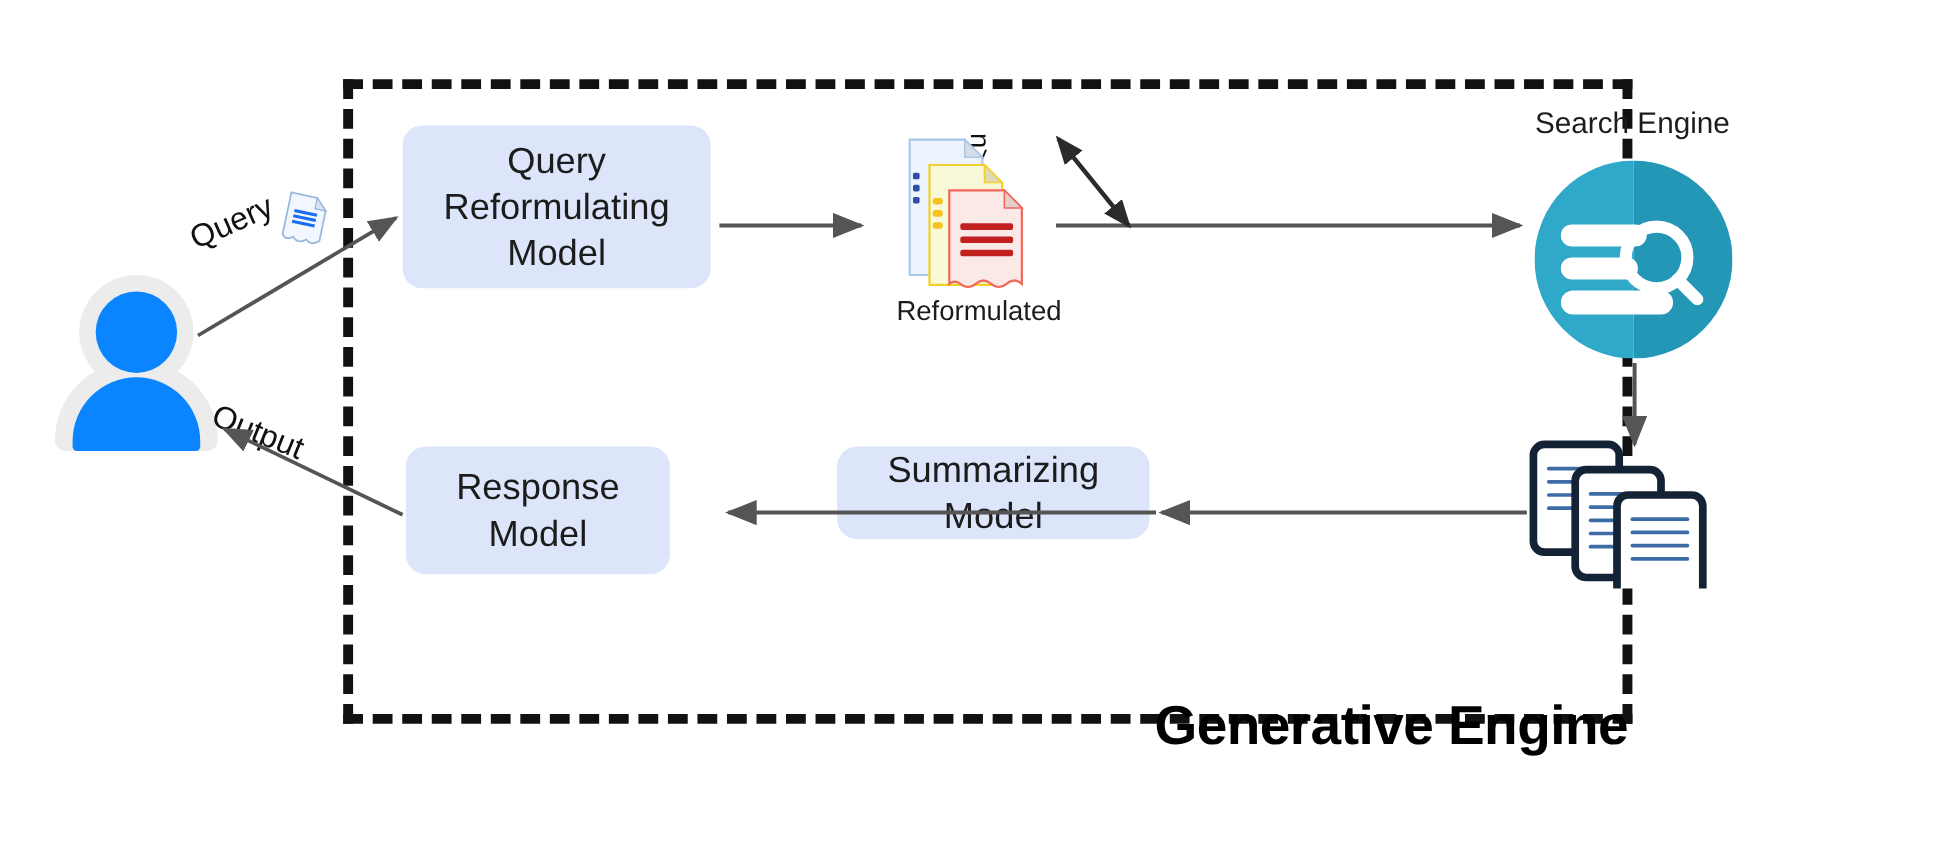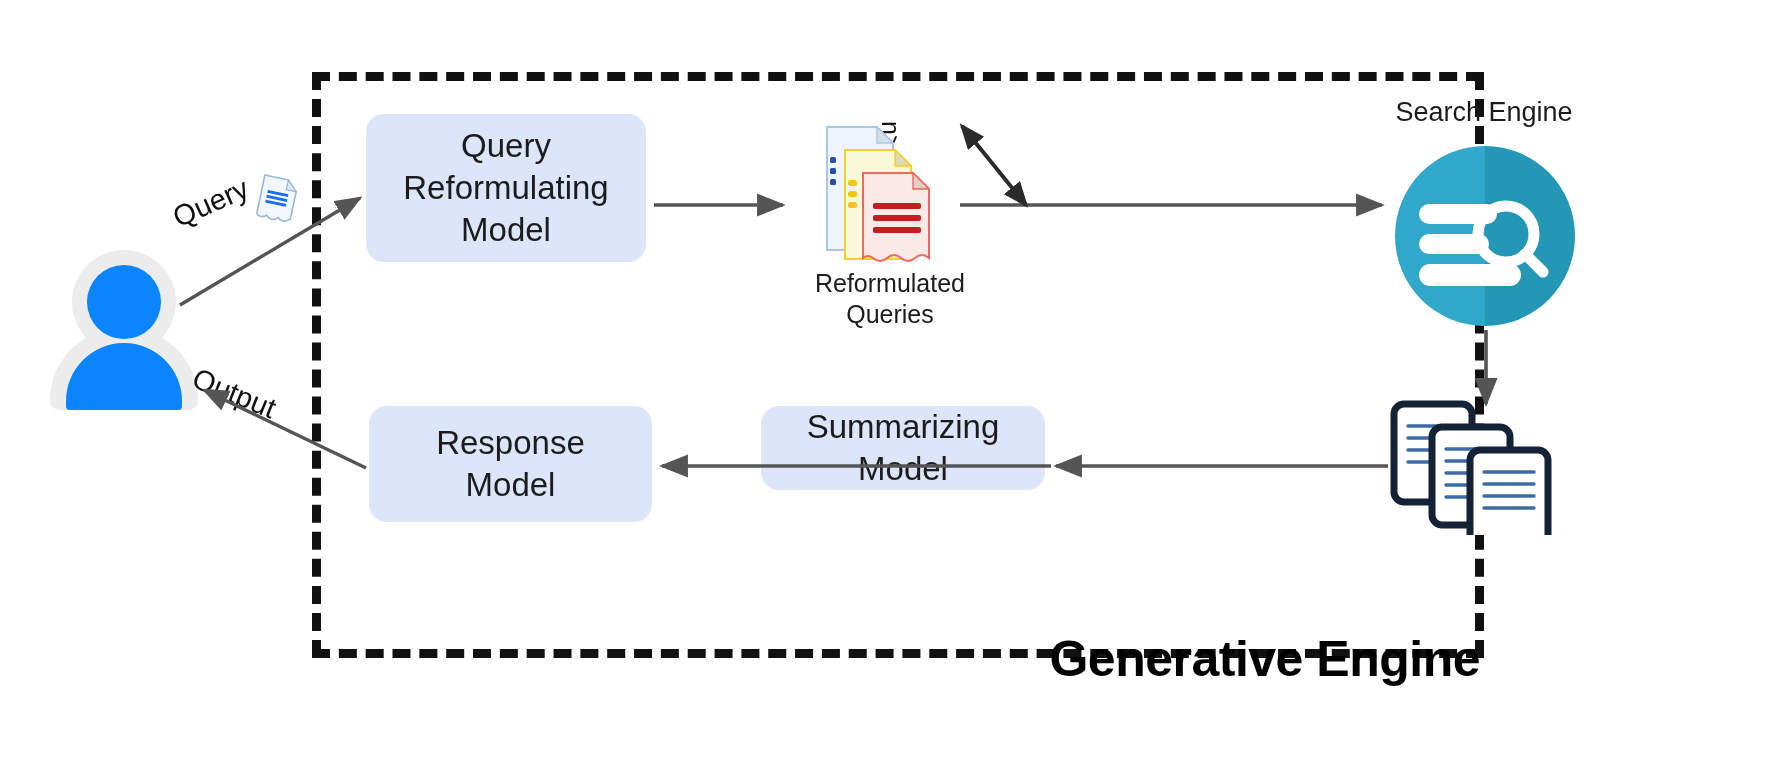--- a/index.html
+++ b/index.html
@@ -50,21 +50,21 @@
     justify-content: center;
     text-align: center;
     color: #1c1c1c;
     font-size: 33px;
     line-height: 1.28;
     font-weight: 400;
     box-sizing: border-box;
     padding: 4px 10px;
   }
   #box-query-reform { left: 366px; top: 114px; width: 280px; height: 148px; }
-  #box-response     { left: 369px; top: 406px; width: 283px; height: 116px; }
+  #box-response     { left: 369px; top: 406px; width: 240px; height: 116px; }
   #box-summarizing  { left: 761px; top: 406px; width: 284px; height: 84px; }
 
   
   .avatar {
     position: absolute;
     left: 50px;
     top: 250px;
     width: 148px;
     height: 160px;
   }
@@ -230,21 +230,20 @@
 
     <path d="M66 51 L116 51 L132 67 L132 136 Q125 130 118 136 Q111 142 104 136 Q97 130 90 136 Q83 142 76 136 Q71 132 66 136 Z" fill="#fbe9e7" stroke="#f0695a" stroke-width="2"></path>
     <path d="M116 51 L132 67 L116 67 Z" fill="#e2cfcb" stroke="#f0695a" stroke-width="1.4"></path>
     <rect x="76" y="81" width="48" height="6" rx="2" fill="#c21f1f"></rect>
     <rect x="76" y="93" width="48" height="6" rx="2" fill="#c21f1f"></rect>
     <rect x="76" y="105" width="48" height="6" rx="2" fill="#c21f1f"></rect>
   </svg>
 
   <div class="caption" id="caption-reform">
     <div>Reformulated</div>
-    <div>Queries</div>
   </div>
 
   <div class="caption" id="caption-search">Search Engine</div>
 
   <svg class="search-engine" viewBox="0 0 180 180">
     <defs>
       <clipPath id="leftHalf">
           <rect x="0" y="0" width="90" height="180"></rect>
         </clipPath>
       <clipPath id="rightHalf">

